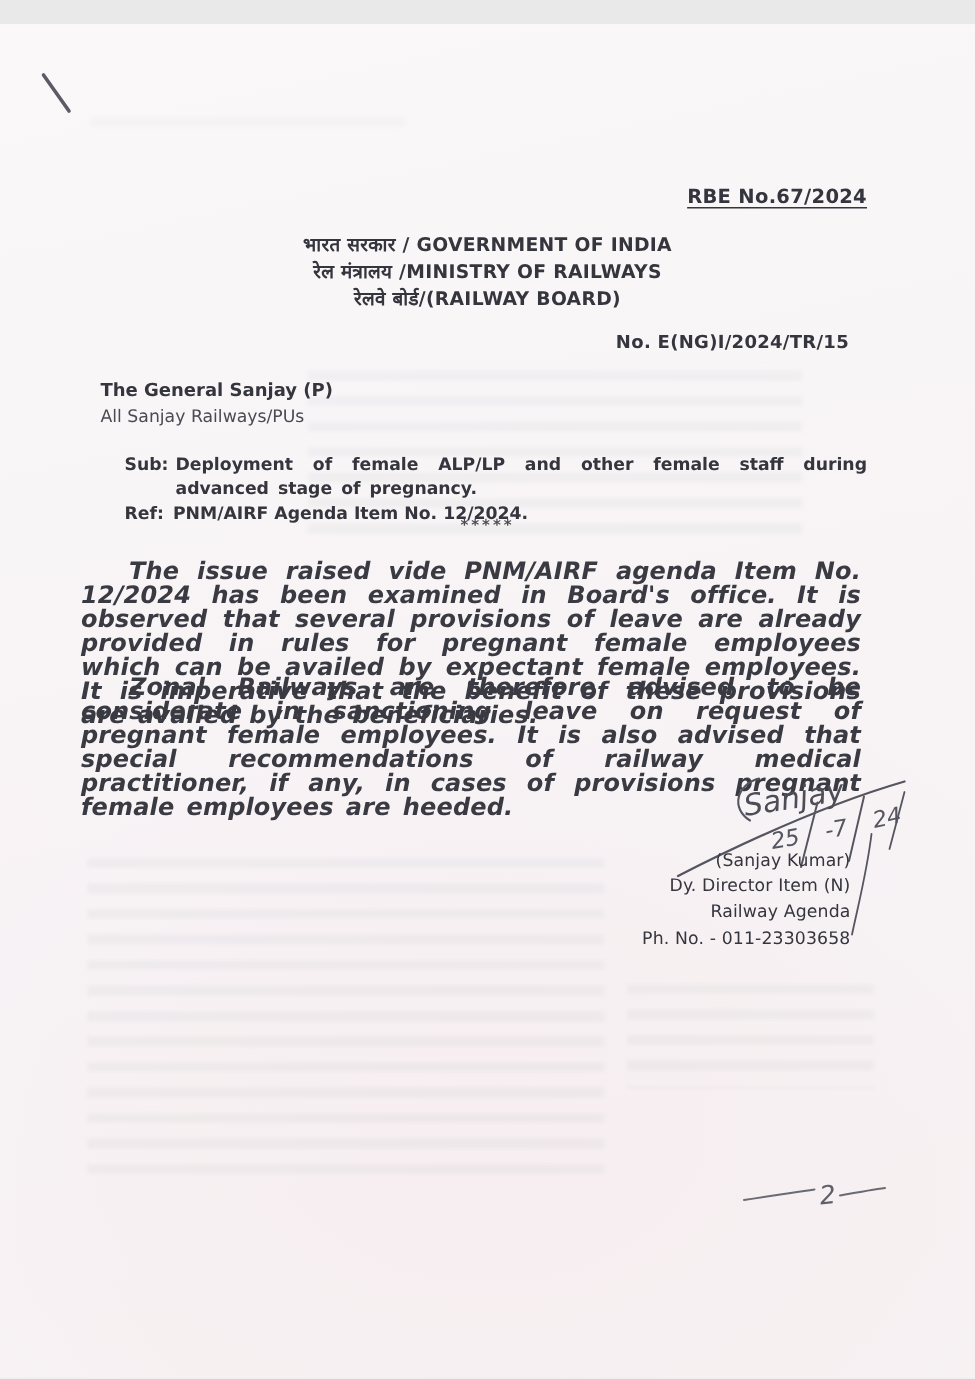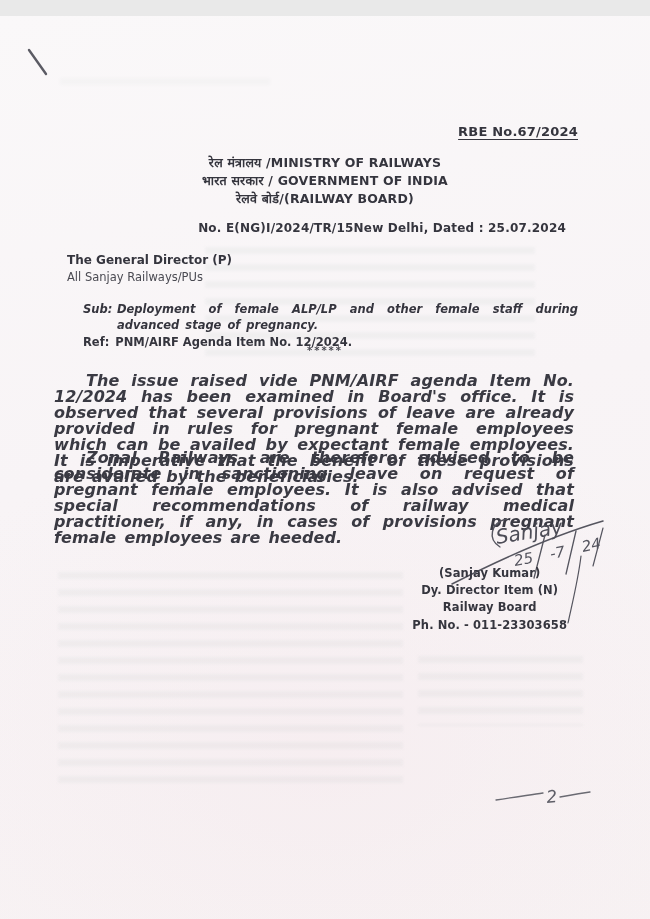--- a/index.html
+++ b/index.html
@@ -30,39 +30,39 @@
   .refrow{
     top:205px;left:67px;right:84px;
     display:flex;justify-content:flex-end;
     font-size:12px;font-weight:bold;letter-spacing:.2px;
   }
   
   .addr1{top:237px;left:67px;font-size:12px;font-weight:bold;}
   .addr2{top:254px;left:67px;font-size:11.5px;font-weight:normal;color:#4a4a52;}
   
   .subblock{top:285px;left:83px;font-size:11.5px;font-weight:bold;line-height:16px;}
-  .subrow{display:flex;font-style:italic;}
+  .subrow{display:flex;}
   .sublbl{width:34px;flex:none;}
   .subtext{display:inline-block;width:461px;text-align:justify;word-spacing:2px;}
   .refline{margin-top:1px;}
   .refline .sublbl{display:inline-block;width:auto;margin-right:6px;}
   .stars{top:329px;left:0;width:650px;text-align:center;font-size:10px;letter-spacing:2px;font-weight:bold;color:#4a4a52;}
   
   .para{
     left:54px;width:520px;margin:0;
     font-size:16px;font-weight:bold;line-height:16px;
     text-align:justify;letter-spacing:.1px;word-spacing:2.5px;
     text-indent:32px;color:#3a3a43;font-style:italic;
   }
   .p1{top:357px;}
   .p2{top:434px;}
   
   .sigblock{
-    top:549px;right:83px;text-align:center;
-    font-size:11.5px;font-weight:bold;line-height:17.2px;letter-spacing:.1px;
+    top:549px;right:83px;text-align:right;
+    font-size:11.5px;font-weight:normal;line-height:17.2px;letter-spacing:.1px;
   }
   .handwriting{font-style:italic;}
   
   .bleed{
     pointer-events:none;
     background:repeating-linear-gradient(to bottom,
       rgba(128,150,147,0.10) 0px, rgba(128,150,147,0.10) 7px,
       rgba(128,150,147,0) 7px, rgba(128,150,147,0) 17px);
     filter:blur(1.4px);opacity:.65;
   }
@@ -82,31 +82,30 @@
   <div class="abs bleed b2"></div>
   <div class="abs bleed b3"></div>
 
   <svg class="abs" style="left:20px;top:26px;" width="36" height="42" viewBox="20 26 36 42">
     <path d="M29,34 C34,41 41,51 46,58" stroke="#5b5b64" stroke-width="2.4" stroke-linecap="round" fill="none"></path>
   </svg>
 
   <div class="abs rbe">RBE No.67/2024</div>
 
   <div class="abs org">
+    <div>भारत सरकार / GOVERNMENT OF INDIA</div>
     <div>रेल मंत्रालय /MINISTRY OF RAILWAYS</div>
-    <div>भारत सरकार / GOVERNMENT OF INDIA</div>
     <div>रेलवे बोर्ड/(RAILWAY BOARD)</div>
   </div>
 
   <div class="abs refrow">
     <span>No. E(NG)I/2024/TR/15</span>
-    <span>New Delhi, Dated : 25.07.2024</span>
   </div>
 
-  <div class="abs addr1">The General Director (P)</div>
+  <div class="abs addr1">The General Sanjay (P)</div>
   <div class="abs addr2">All Sanjay Railways/PUs</div>
 
   <div class="abs subblock">
     <div class="subrow">
       <span class="sublbl">Sub:</span>
       <span class="subtext">Deployment of female ALP/LP and other female staff during advanced stage of pregnancy.</span>
     </div>
     <div class="refline">
       <span class="sublbl">Ref:</span><span>PNM/AIRF Agenda Item No. 12/2024.</span>
     </div>
@@ -125,21 +124,21 @@
     <text x="551" y="543" transform="rotate(-10 551 543)" class="handwriting" font-size="15" fill="#55555f">-7</text>
     <path d="M576,515 L566,558" stroke="#55555f" stroke-width="1.3" stroke-linecap="round" fill="none"></path>
     <text x="583" y="536" transform="rotate(-12 583 536)" class="handwriting" font-size="15" fill="#55555f">24</text>
     <path d="M581,540 C578,565 572,588 568,607" stroke="#55555f" stroke-width="1.2" stroke-linecap="round" fill="none"></path>
     <path d="M603,512 L593,550" stroke="#55555f" stroke-width="1.2" stroke-linecap="round" fill="none"></path>
   </svg>
 
   <div class="abs sigblock">
     <div>(Sanjay Kumar)</div>
     <div>Dy. Director Item (N)</div>
-    <div>Railway Board</div>
+    <div>Railway Agenda</div>
     <div>Ph. No. - 011-23303658</div>
   </div>
 
   <svg class="abs" style="left:480px;top:760px;" width="125" height="36" viewBox="480 760 125 36">
     <path d="M496,784 C515,781 530,779 543,777" stroke="#6a6a72" stroke-width="1.3" stroke-linecap="round" fill="none"></path>
     <text x="547" y="787" transform="rotate(-6 547 787)" class="handwriting" font-size="17" fill="#5f5f68">2</text>
     <path d="M560,781 C571,779 582,777 590,776" stroke="#6a6a72" stroke-width="1.3" stroke-linecap="round" fill="none"></path>
   </svg>
 
 </div>

